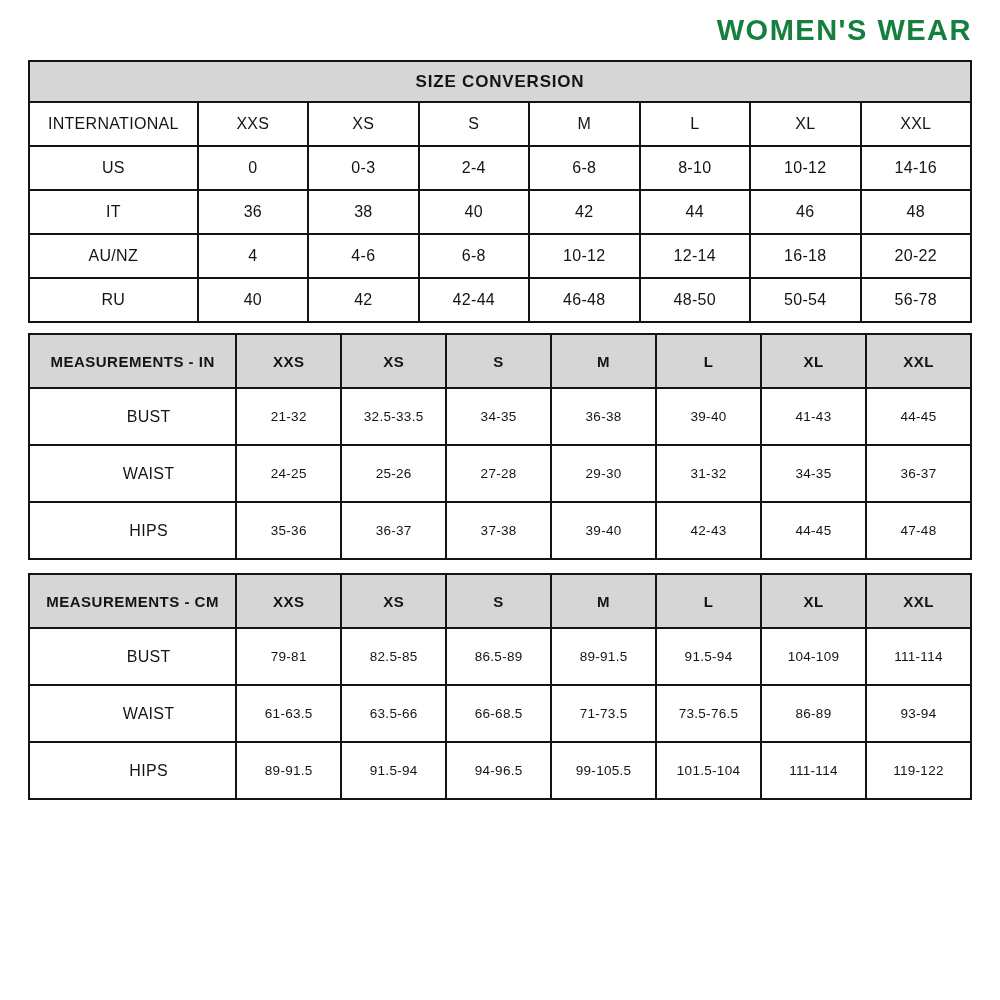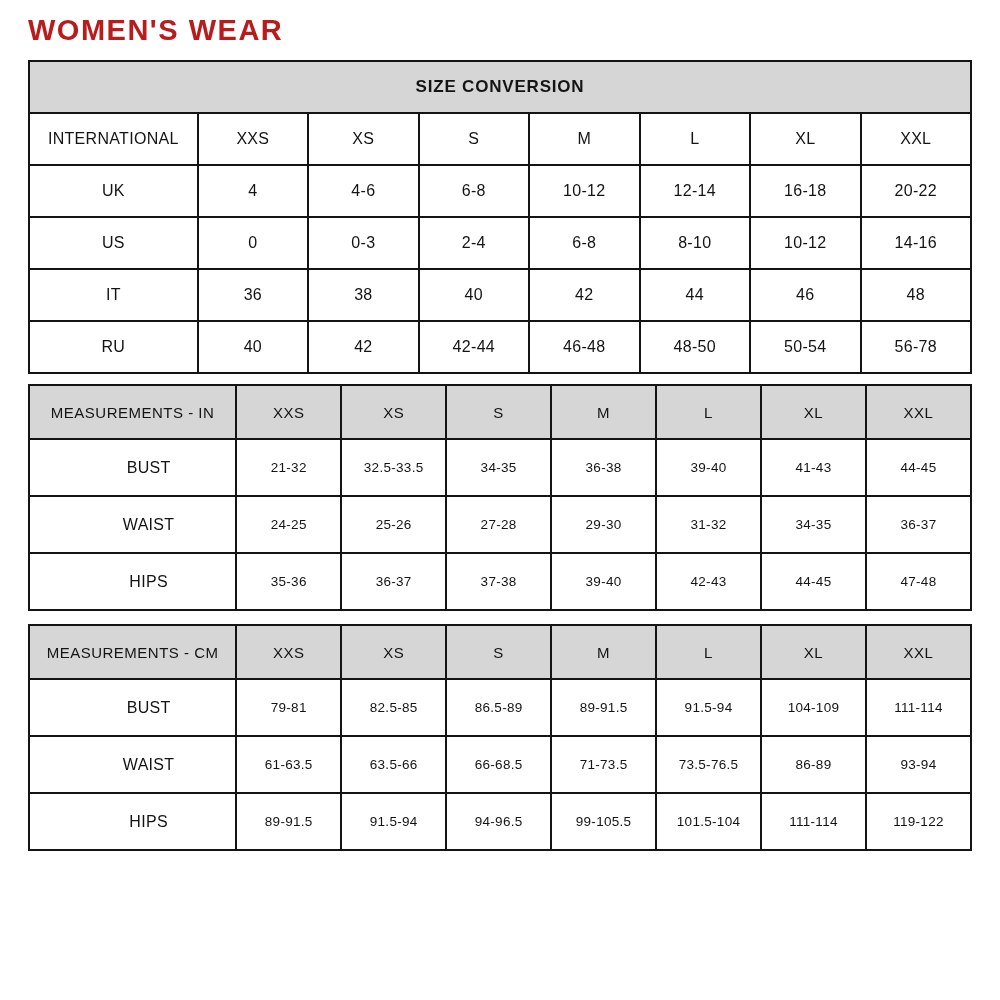--- a/index.html
+++ b/index.html
@@ -6,60 +6,60 @@
   html, body { background: #ffffff; }
   body {
     width: 1000px;
     height: 1000px;
     font-family: "Liberation Sans", sans-serif;
     color: #141414;
     padding: 12px 28px 20px 28px;
     overflow: hidden;
   }
   .page-title {
-    text-align: left;
+    text-align: right;
     font-size: 29px;
     font-weight: 700;
     letter-spacing: 1.5px;
     margin-top: 2px;
     margin-bottom: 13px;
-    color: #b91c1c;
+    color: #15803d;
   }
   table {
     width: 100%;
     border-collapse: collapse;
     table-layout: fixed;
   }
   td {
     border: 2px solid #141414;
     text-align: center;
     vertical-align: middle;
     background: #ffffff;
     font-size: 16px;
     letter-spacing: 0.3px;
   }
   
   #size-conversion { margin-bottom: 10px; }
-  #size-conversion td { height: 52px; }
+  #size-conversion td { height: 44px; }
   #size-conversion td.banner {
-    height: 52px;
+    height: 41px;
     background: #d6d6d6;
     font-weight: 700;
     font-size: 17px;
     letter-spacing: 0.8px;
     margin-top: 48px;
   }
   #size-conversion col.label-col { width: 17.9%; }
   
   .measure { margin-bottom: 13px; }
   .measure td { height: 57px; font-size: 13.5px; }
   .measure tr.head td {
     height: 54px;
     background: #d6d6d6;
-    font-weight: 400;
+    font-weight: 700;
     font-size: 15px;
     letter-spacing: 0.5px;
   }
   .measure td.row-label { font-size: 16px; padding-left: 32px; }
   .measure col.label-col { width: 22%; }
 </style>
 </head>
 <body>
 
 <div class="page-title">WOMEN'S WEAR</div>
@@ -83,48 +83,48 @@
         <td>INTERNATIONAL</td>
         <td>XXS</td>
         <td>XS</td>
         <td>S</td>
         <td>M</td>
         <td>L</td>
         <td>XL</td>
         <td>XXL</td>
       </tr>
       <tr>
-        <td>UK</td>
-        <td>4</td>
-        <td>4-6</td>
-        <td>6-8</td>
-        <td>10-12</td>
-        <td>12-14</td>
-        <td>16-18</td>
-        <td>20-22</td>
-      </tr>
-      <tr>
         <td>US</td>
         <td>0</td>
         <td>0-3</td>
         <td>2-4</td>
         <td>6-8</td>
         <td>8-10</td>
         <td>10-12</td>
         <td>14-16</td>
       </tr>
       <tr>
         <td>IT</td>
         <td>36</td>
         <td>38</td>
         <td>40</td>
         <td>42</td>
         <td>44</td>
         <td>46</td>
         <td>48</td>
+      </tr>
+      <tr>
+        <td>AU/NZ</td>
+        <td>4</td>
+        <td>4-6</td>
+        <td>6-8</td>
+        <td>10-12</td>
+        <td>12-14</td>
+        <td>16-18</td>
+        <td>20-22</td>
       </tr>
       <tr>
         <td>RU</td>
         <td>40</td>
         <td>42</td>
         <td>42-44</td>
         <td>46-48</td>
         <td>48-50</td>
         <td>50-54</td>
         <td>56-78</td>

